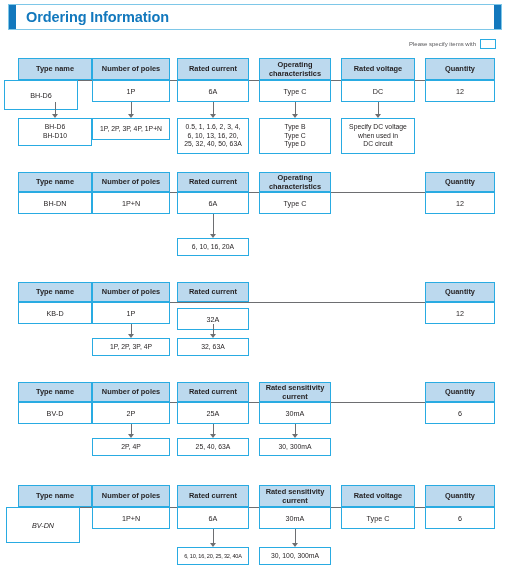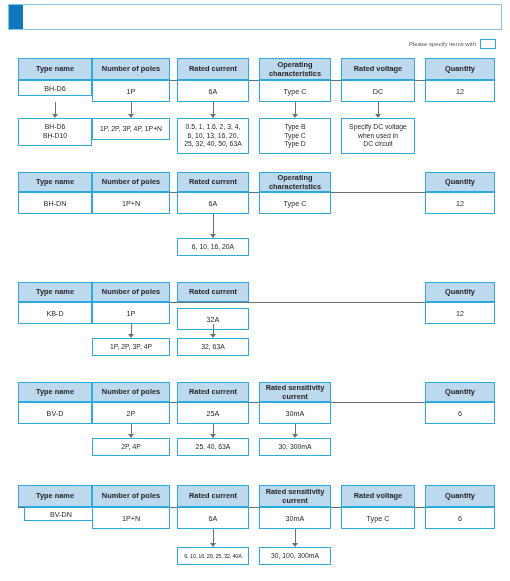--- a/index.html
+++ b/index.html
@@ -133,35 +133,36 @@
     border-left: 3px solid transparent;
     border-right: 3px solid transparent;
     border-top: 4px solid #6d6e71;
   }
 </style>
 </head>
 <body>
 
 <div class="header-wrap">
   <div class="header-accent"></div>
+  <div class="header-title">Ordering Information</div>
   <div class="header-accent-right"></div>
 </div>
 
 <div class="specify-note">
   <span>Please specify items with</span>
   <span class="specify-swatch"></span>
 </div>
 
 <div id="sections-root">
     <div class="section" style="top: 0px;">
       <div class="rowline" style="left: 18px; width: 477px; top: 80px;"></div>
       <div class="cell head" style="left: 18px; top: 58px; width: 74px; height: 22px;">
         <span class="txt">Type name</span>
       </div>
-      <div class="cell" style="left: 18px; top: 80px; width: 74px; height: 16px;">
+      <div class="cell" style="left: 4px; top: 80px; width: 74px; height: 30px;">
         <span class="txt">BH-D6</span>
       </div>
       <div class="arrow" style="left: 50.5px; top: 102px; height: 16px;">
         <div class="shaft" style="height: 12px;"></div>
         <div class="head" style="top: 12px;"></div>
       </div>
       <div class="cell opt" style="left: 18px; top: 118px; width: 74px; height: 28px;">
         <span class="txt">BH-D6
 BH-D10</span>
       </div>
@@ -366,21 +367,21 @@
       </div>
       <div class="cell" style="left: 425px; top: 402px; width: 70px; height: 22px;">
         <span class="txt">6</span>
       </div>
     </div>
     <div class="section" style="top: 0px;">
       <div class="rowline" style="left: 18px; width: 477px; top: 507px;"></div>
       <div class="cell head" style="left: 18px; top: 485px; width: 74px; height: 22px;">
         <span class="txt">Type name</span>
       </div>
-      <div class="cell" style="left: 24px; top: 507px; width: 74px; height: 14px;">
+      <div class="cell" style="left: 6px; top: 507px; width: 74px; height: 36px; font-style: italic;">
         <span class="txt">BV-DN</span>
       </div>
       <div class="cell head" style="left: 92px; top: 485px; width: 78px; height: 22px;">
         <span class="txt">Number of poles</span>
       </div>
       <div class="cell" style="left: 92px; top: 507px; width: 78px; height: 22px;">
         <span class="txt">1P+N</span>
       </div>
       <div class="cell head" style="left: 177px; top: 485px; width: 72px; height: 22px;">
         <span class="txt">Rated current</span>

